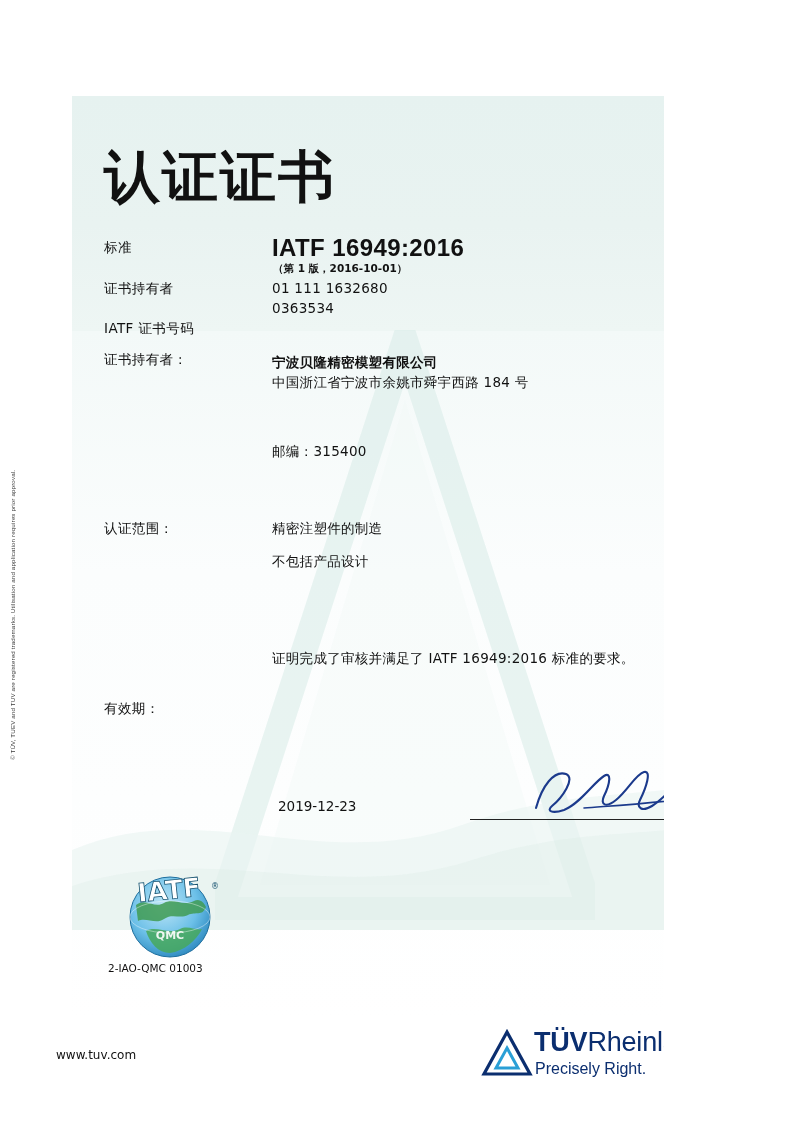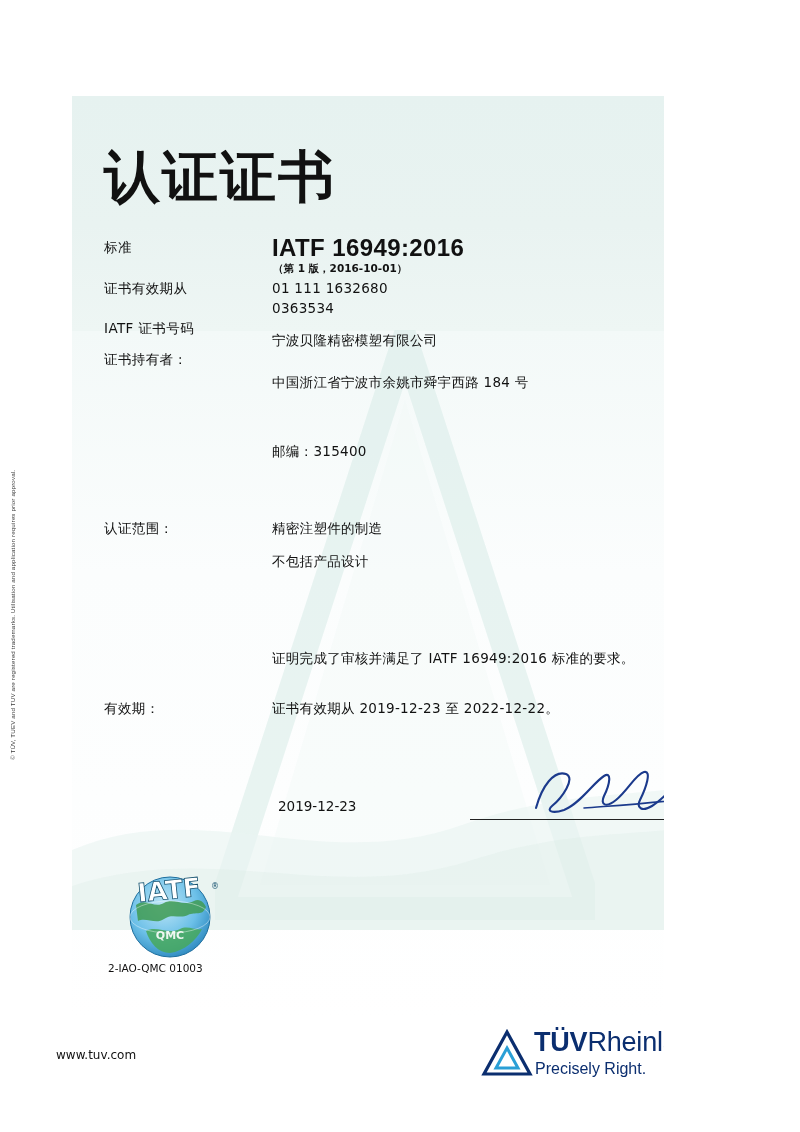--- a/index.html
+++ b/index.html
@@ -128,21 +128,21 @@
     color: #111;
     font-family: "DejaVu Sans", "Liberation Sans", sans-serif;
   }
   .lbl-standard { top: 239px; }
   .lbl-regno    { top: 280px; }
   .val-regno    { top: 280px; }
   .lbl-iatfno   { top: 300px; margin-top: 20px; }
   .val-iatfno   { top: 300px; }
 
   .lbl-holder   { top: 351px; }
-  .holder-l1    { top: 332px; font-weight: normal; }
+  .holder-l1    { top: 354px; font-weight: bold; }
   .holder-l2    { top: 374px; }
   .holder-l3    { top: 396px; margin-top: 47px; }
 
   .lbl-scope    { top: 520px; }
   .scope-l1     { top: 520px; }
   .scope-l2     { top: 553px; }
 
   .statement    { top: 650px; }
 
   .lbl-validity { top: 700px; }
@@ -270,39 +270,38 @@
   </svg>
 
   <div class="side-legal">© TÜV, TUEV and TUV are registered trademarks. Utilisation and application requires prior approval.</div>
 
   <div class="title">认证证书</div>
 
   <div class="lbl lbl-standard">标准</div>
   <div class="std-name">IATF 16949:2016</div>
   <div class="std-edition">（第 1 版，2016-10-01）</div>
 
-  <div class="lbl lbl-regno">证书有效期从</div>
+  <div class="lbl lbl-regno">证书持有者</div>
   <div class="val val-regno">01 111 1632680</div>
 
   <div class="lbl lbl-iatfno">IATF 证书号码</div>
   <div class="val val-iatfno">0363534</div>
 
   <div class="lbl lbl-holder">证书持有者：</div>
   <div class="val holder-l1">宁波贝隆精密模塑有限公司</div>
   <div class="val holder-l2">中国浙江省宁波市余姚市舜宇西路 184 号</div>
   <div class="val holder-l3">邮编：315400</div>
 
   <div class="lbl lbl-scope">认证范围：</div>
   <div class="val scope-l1">精密注塑件的制造</div>
   <div class="val scope-l2">不包括产品设计</div>
 
   <div class="val statement">证明完成了审核并满足了 IATF 16949:2016 标准的要求。</div>
 
   <div class="lbl lbl-validity">有效期：</div>
-  <div class="val validity-val">证书有效期从 2019-12-23 至 2022-12-22。</div>
 
   <div class="issue-date">2019-12-23</div>
 
   <svg class="sig-script" viewBox="0 0 180 60">
     <path d="M12,46 C18,24 30,8 42,12 C52,16 38,36 28,44 C22,49 28,52 40,48 C56,42 70,20 80,14 C88,9 86,22 80,34 C76,43 82,46 92,38 C104,28 112,12 120,10 C128,8 122,26 116,38 C112,46 118,50 128,44 C140,37 150,22 162,16" fill="none" stroke="#1b3a8c" stroke-width="2.1" stroke-linecap="round"></path>
     <path d="M60,46 C84,44 122,42 170,36" fill="none" stroke="#1b3a8c" stroke-width="1.6" stroke-linecap="round"></path>
   </svg>
   <div class="sig-line"></div>
 
   <svg class="seal" viewBox="0 0 120 100">

